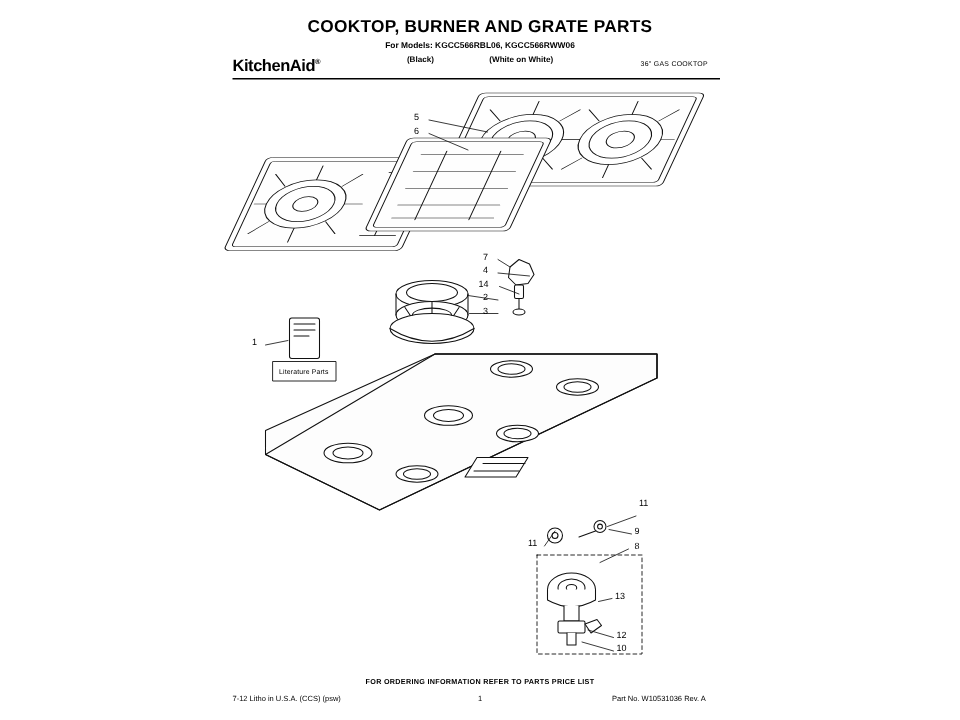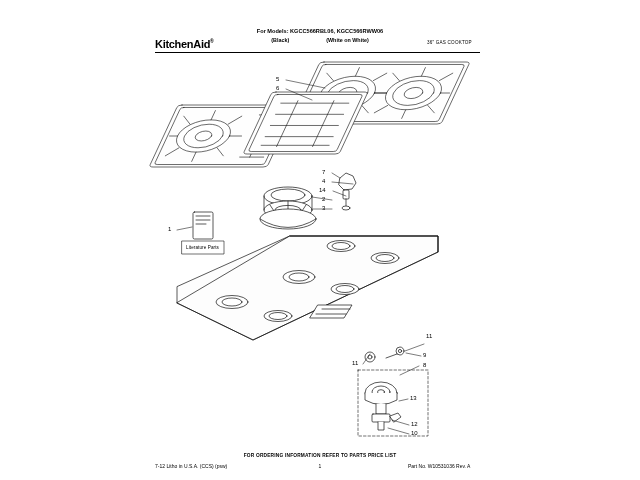--- a/index.html
+++ b/index.html
@@ -150,20 +150,21 @@
     top: 449px;
     width: 325px;
     border-top: 0px solid #000;
   }
 </style>
 </head>
 <body>
 
 <div class="page">
 
+  <div class="title">COOKTOP, BURNER AND GRATE PARTS</div>
   <div class="models-line">For Models: KGCC566RBL06, KGCC566RWW06</div>
   <div class="colors-line">
     <span>(Black)</span>
     <span class="color-gap"></span>
     <span>(White on White)</span>
   </div>
   <div class="brand">
     <span>KitchenAid</span><span class="reg">®</span>
   </div>
   <div class="cooktop-size">36" GAS COOKTOP</div>

